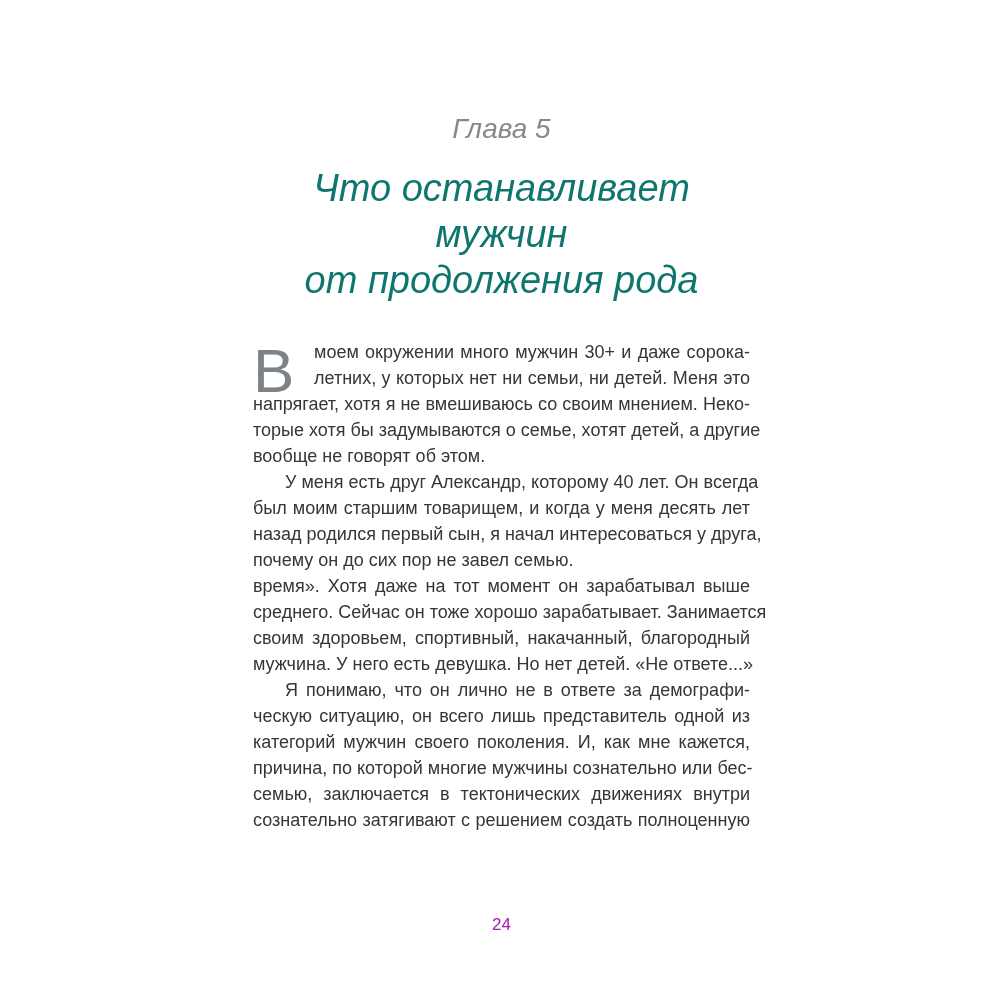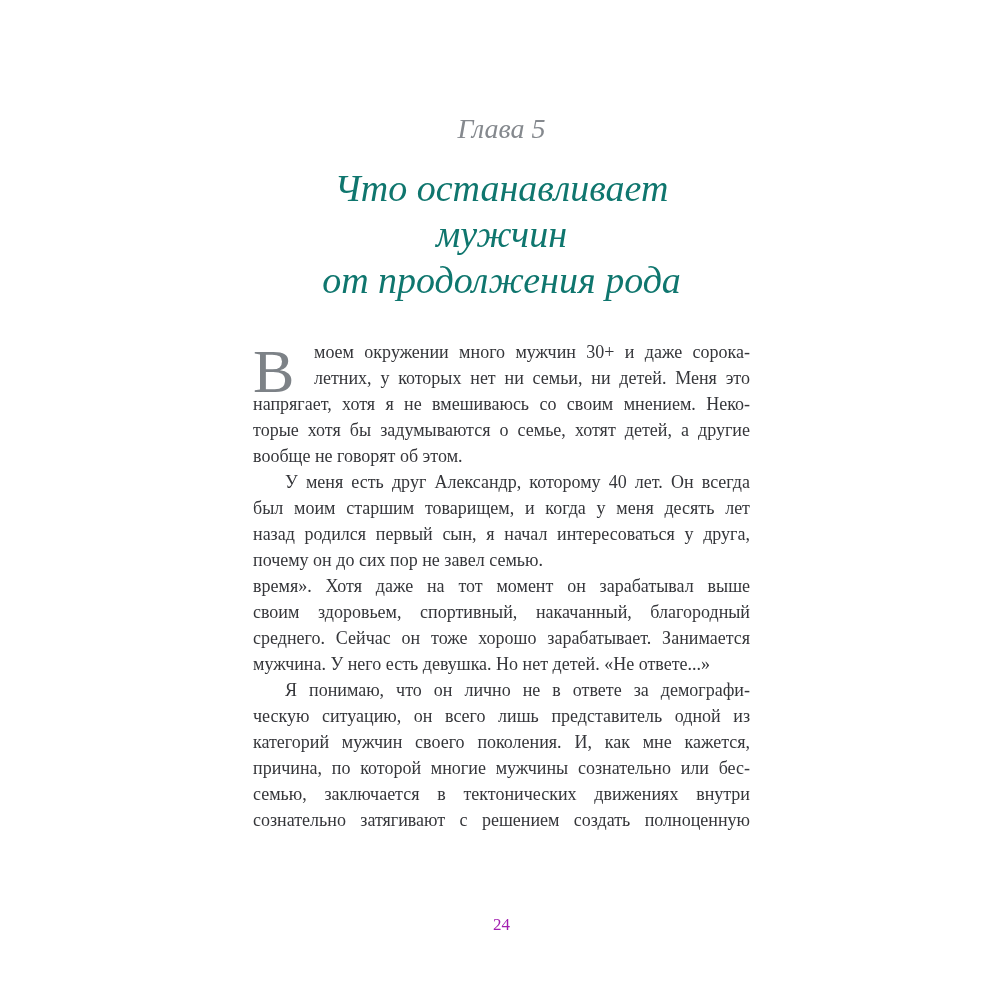--- a/index.html
+++ b/index.html
@@ -2,21 +2,21 @@
 <html lang="ru"><head>
 <meta charset="utf-8">
 <style>
   html, body { margin: 0; padding: 0; background: #ffffff; }
   .page {
     position: relative;
     width: 1000px;
     height: 1000px;
     background: #ffffff;
     overflow: hidden;
-    font-family: Liberation Serif, serif;
+    font-family: Liberation Sans, sans-serif;
   }
   .chapter-label {
     position: absolute;
     top: 112px;
     left: 253px;
     width: 497px;
     text-align: center;
     font-style: italic;
     font-size: 28px;
     line-height: 34px;
@@ -101,22 +101,22 @@
 
     <div>
       <div class="line indent">У меня есть друг Александр, которому 40 лет. Он всегда</div>
       <div class="line">был моим старшим товарищем, и когда у меня десять лет</div>
       <div class="line">назад родился первый сын, я начал интересоваться у друга,</div>
       <div class="line last">почему он до сих пор не завел семью.</div>
     </div>
 
     <div>
       <div class="line">время». Хотя даже на тот момент он зарабатывал выше</div>
+      <div class="line">среднего. Сейчас он тоже хорошо зарабатывает. Занимается</div>
       <div class="line">своим здоровьем, спортивный, накачанный, благородный</div>
-      <div class="line">среднего. Сейчас он тоже хорошо зарабатывает. Занимается</div>
       <div class="line last">мужчина. У него есть девушка. Но нет детей. «Не ответе...»</div>
     </div>
 
     <div>
       <div class="line indent">Я понимаю, что он лично не в ответе за демографи-</div>
       <div class="line">ческую ситуацию, он всего лишь представитель одной из</div>
       <div class="line">категорий мужчин своего поколения. И, как мне кажется,</div>
       <div class="line">причина, по которой многие мужчины сознательно или бес-</div>
       <div class="line">семью, заключается в тектонических движениях внутри</div>
       <div class="line">сознательно затягивают с решением создать полноценную</div>

